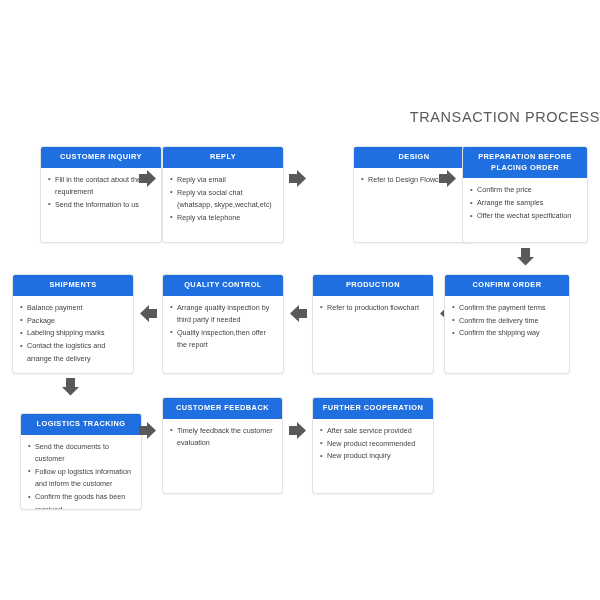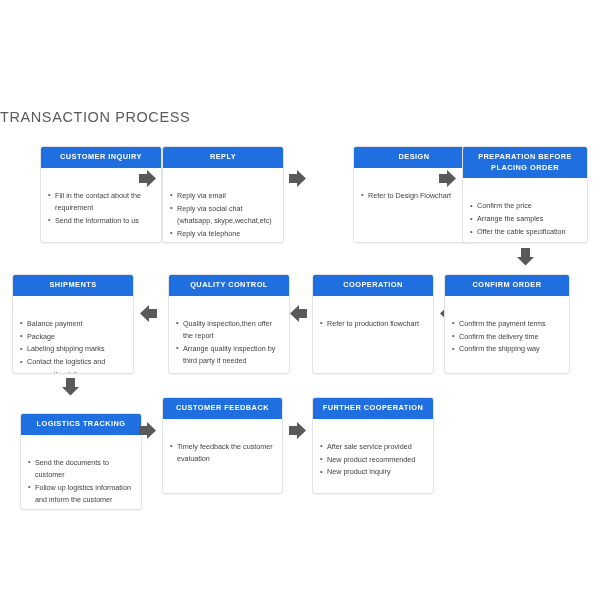--- a/index.html
+++ b/index.html
@@ -19,21 +19,21 @@
     width: 600px;
     height: 600px;
   }
 
   
   .chart-title {
     position: absolute;
     left: 0;
     top: 109px;
     width: 600px;
-    text-align: left;
+    text-align: right;
     font-size: 14.5px;
     letter-spacing: 0.6px;
     color: #5a5a5a;
     font-weight: 400;
   }
 
   
   .card {
     position: absolute;
     background: #ffffff;
@@ -47,21 +47,21 @@
     background: #1f6fe0;
     color: #ffffff;
     font-size: 7.4px;
     font-weight: bold;
     letter-spacing: 0.45px;
     text-align: center;
     padding: 5px 2px 5px 2px;
     line-height: 1.45;
   }
   .card-body {
-    padding: 22px 7px 6px 7px;
+    padding: 6px 7px 6px 7px;
   }
   .bullet-list {
     list-style: none;
     margin: 0;
     padding: 0;
   }
   .bullet-list li {
     position: relative;
     font-size: 7.2px;
     color: #3f3f3f;
@@ -140,21 +140,21 @@
       <path d="M0 4 L8 4 L8 0 L17 8.5 L8 17 L8 13 L0 13 Z" fill="#595959"></path>
     </svg>
   </div>
 
   <div class="card" style="left:462px; top:146px; width:126px; height:97px;">
     <div class="card-header">PREPARATION BEFORE PLACING ORDER</div>
     <div class="card-body">
       <ul class="bullet-list">
         <li>Confirm the price</li>
         <li>Arrange the samples</li>
-        <li>Offer the cable specification</li>
+        <li>Offer the wechat specification</li>
       </ul>
     </div>
   </div>
 
   <div class="arrow" style="left:517px; top:248px;">
     <svg width="17" height="18" viewBox="0 0 17 18" aria-hidden="true">
       <path d="M4 0 L13 0 L13 9 L17 9 L8.5 17.5 L0 9 L4 9 Z" fill="#595959"></path>
     </svg>
   </div>
 
@@ -169,38 +169,38 @@
       </ul>
     </div>
   </div>
 
   <div class="arrow" style="left:139px; top:305px;">
     <svg width="18" height="17" viewBox="0 0 18 17" aria-hidden="true">
       <path d="M18 4 L10 4 L10 0 L1 8.5 L10 17 L10 13 L18 13 Z" fill="#595959"></path>
     </svg>
   </div>
 
-  <div class="card" style="left:168px; top:274px; width:122px; height:100px;">
+  <div class="card" style="left:162px; top:274px; width:122px; height:100px;">
     <div class="card-header">QUALITY CONTROL</div>
     <div class="card-body">
       <ul class="bullet-list">
+        <li>Arrange quality inspection by third party if needed</li>
         <li>Quality inspection,then offer the report</li>
-        <li>Arrange quality inspection by third party if needed</li>
       </ul>
     </div>
   </div>
 
   <div class="arrow" style="left:289px; top:305px;">
     <svg width="18" height="17" viewBox="0 0 18 17" aria-hidden="true">
       <path d="M18 4 L10 4 L10 0 L1 8.5 L10 17 L10 13 L18 13 Z" fill="#595959"></path>
     </svg>
   </div>
 
   <div class="card" style="left:312px; top:274px; width:122px; height:100px;">
-    <div class="card-header">COOPERATION</div>
+    <div class="card-header">PRODUCTION</div>
     <div class="card-body">
       <ul class="bullet-list">
         <li>Refer to production flowchart</li>
       </ul>
     </div>
   </div>
 
   <div class="arrow" style="left:439px; top:305px;">
     <svg width="18" height="17" viewBox="0 0 18 17" aria-hidden="true">
       <path d="M18 4 L10 4 L10 0 L1 8.5 L10 17 L10 13 L18 13 Z" fill="#595959"></path>

